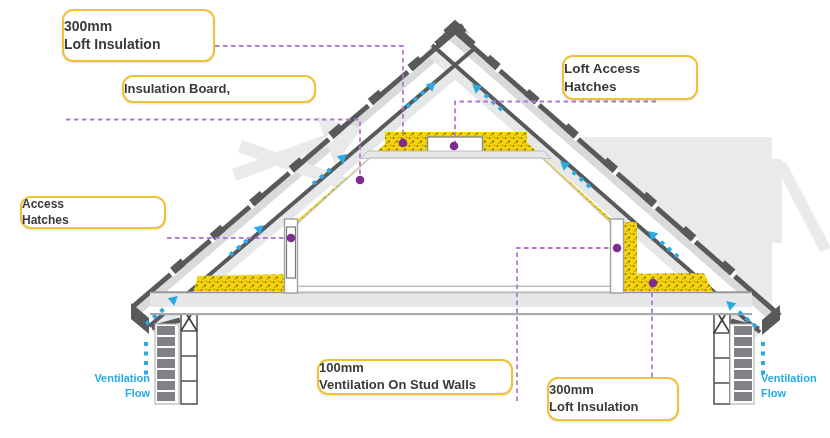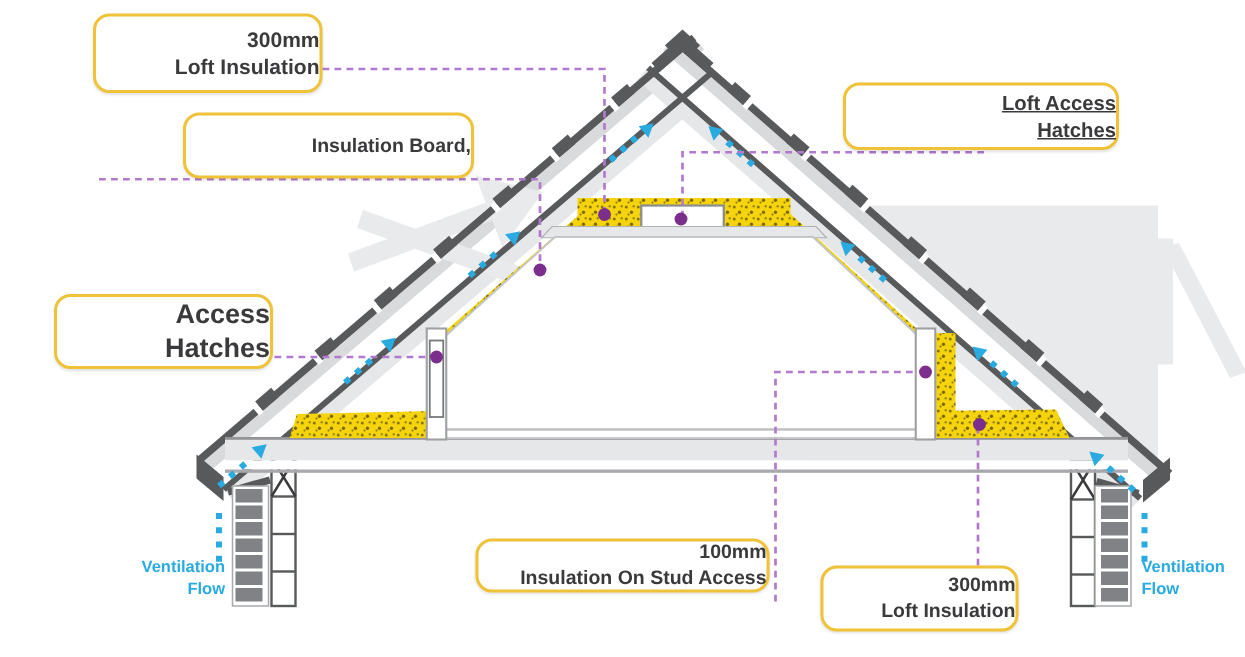--- a/index.html
+++ b/index.html
@@ -11,21 +11,21 @@
   --roof-dark-gray:#58595B;
   --light-gray:#E6E7E8;
   --text-dark:#3A3A3C;
   --background:#FFFFFF;
 }
 html,body{margin:0;padding:0;background:var(--background);}
 #stage{position:relative;width:830px;height:438px;background:var(--background);
   font-family:"Liberation Sans",sans-serif;overflow:hidden;}
 #diagram{position:absolute;left:0;top:0;}
 .callout{position:absolute;background:#fff;border:2.5px solid var(--callout-border-gold);
-  border-radius:11px;display:flex;flex-direction:column;justify-content:center;align-items:flex-end;
+  border-radius:11px;display:flex;flex-direction:column;justify-content:center;align-items:flex-start;
   text-align:center;color:var(--text-dark);font-weight:bold;line-height:1.28;
   box-shadow:0 1px 2px rgba(0,0,0,.12);box-sizing:border-box;}
 .callout span{display:block;white-space:nowrap;}
 .vent-flow{position:absolute;color:var(--arrow-blue);font-weight:bold;font-size:11px;line-height:1.35;}
 .vent-flow span{display:block;}
 .vf-left{text-align:right;}
 .vf-right{text-align:left;}
 </style>
 </head>
 <body>
@@ -226,34 +226,34 @@
     <circle cx="291" cy="238" r="4.3"></circle>
     <circle cx="617" cy="248" r="4.3"></circle>
     <circle cx="653" cy="283" r="4.3"></circle>
   </g>
 </svg>
 
 <div class="callout" style="left:62px;top:9px;width:153px;height:53px;font-size:14px;">
   <span>300mm</span>
   <span>Loft Insulation</span>
 </div>
-<div class="callout" style="left:122px;top:75px;width:194px;height:44px;font-size:13px;">
+<div class="callout" style="left:122px;top:75px;width:194px;height:28px;font-size:13px;">
   <span>Insulation Board,</span>
 </div>
-<div class="callout" style="left:562px;top:55px;width:184px;height:45px;font-size:13.5px;text-decoration:underline;">
+<div class="callout" style="left:562px;top:55px;width:136px;height:45px;font-size:13.5px;">
   <span>Loft Access</span>
   <span>Hatches</span>
 </div>
-<div class="callout" style="left:36px;top:196px;width:146px;height:50px;font-size:18px;">
+<div class="callout" style="left:20px;top:196px;width:146px;height:33px;font-size:12px;">
   <span>Access</span>
   <span>Hatches</span>
 </div>
 <div class="callout" style="left:317px;top:359px;width:196px;height:36px;font-size:13px;">
   <span>100mm</span>
-  <span>Insulation On Stud Access</span>
+  <span>Ventilation On Stud Walls</span>
 </div>
 <div class="callout" style="left:547px;top:377px;width:132px;height:44px;font-size:13px;">
   <span>300mm</span>
   <span>Loft Insulation</span>
 </div>
 
 <div class="vent-flow vf-left" style="left:90px;top:371px;width:60px;">
   <span>Ventilation</span>
   <span>Flow</span>
 </div>

